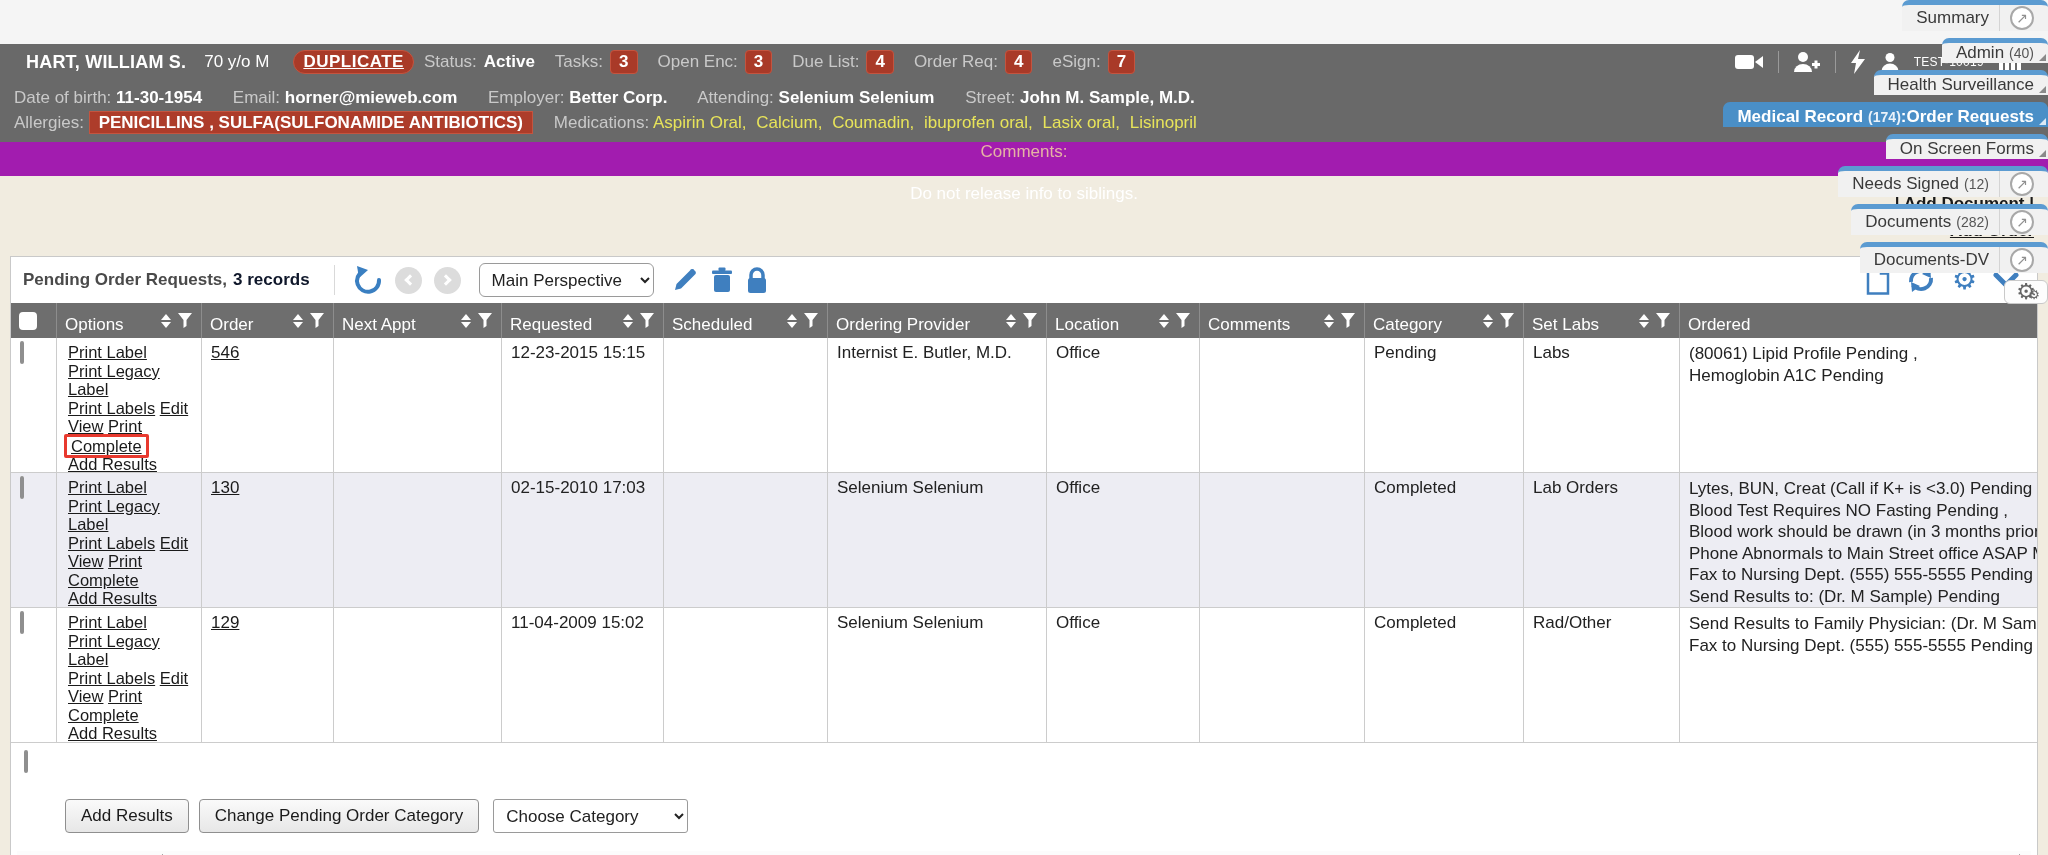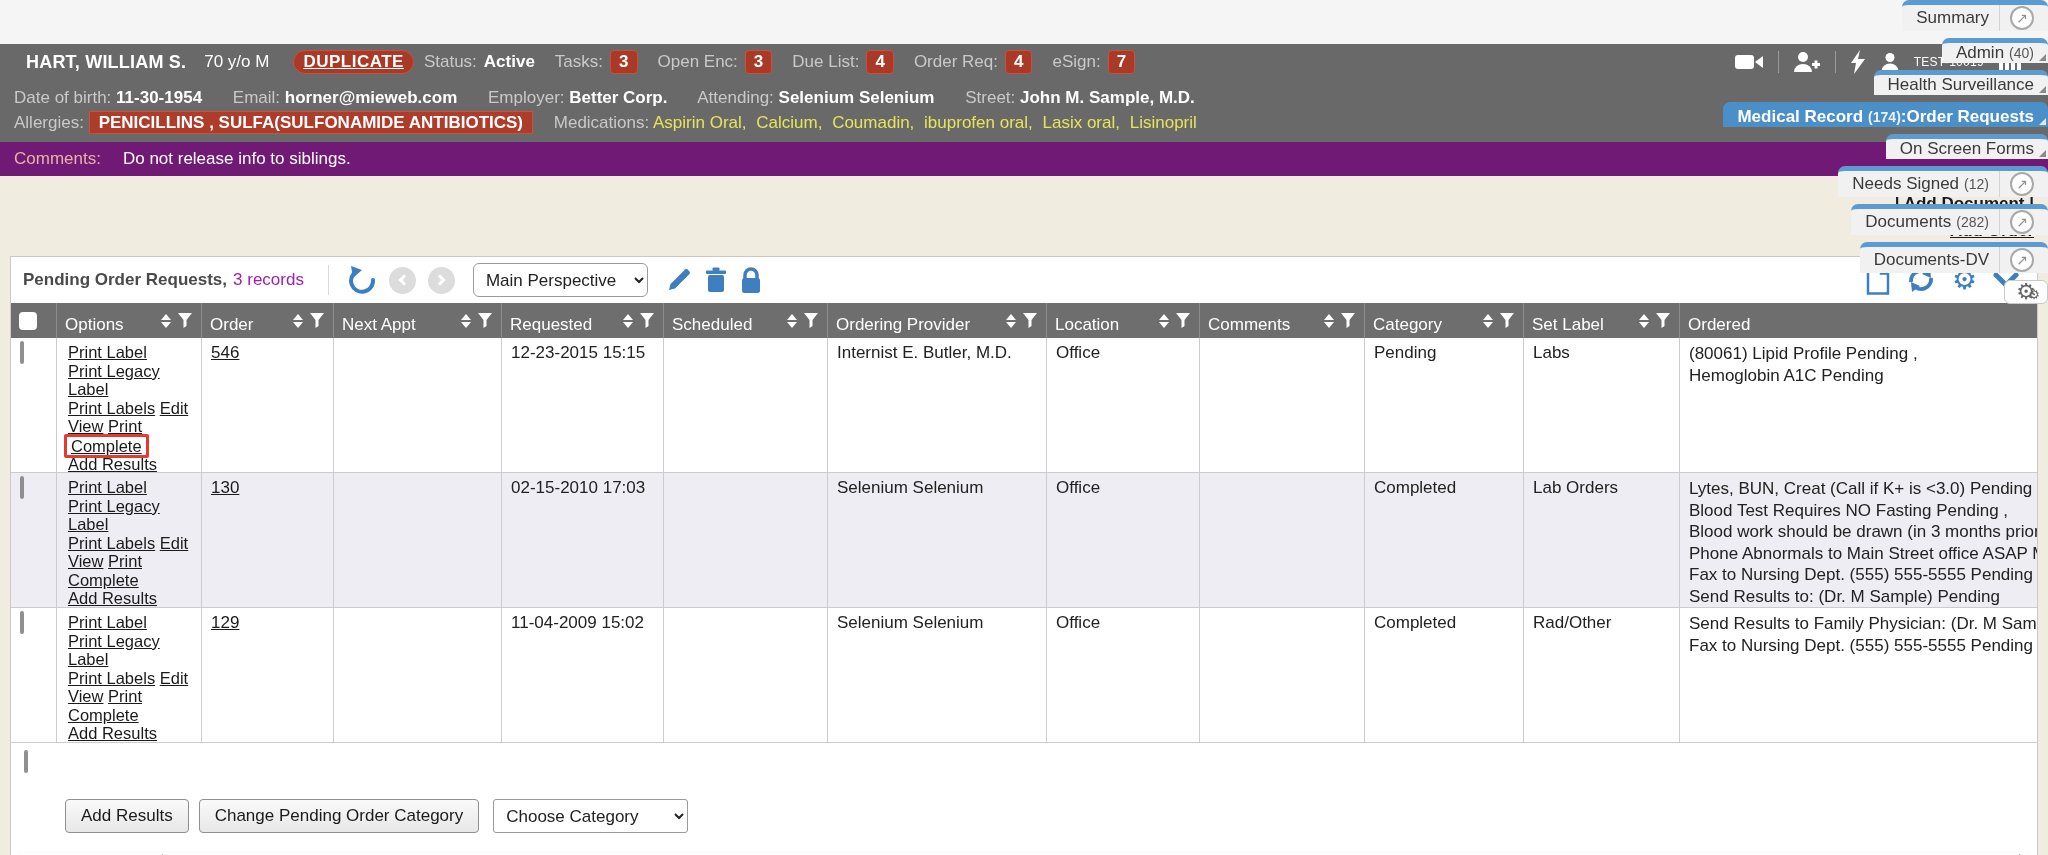--- a/index.html
+++ b/index.html
@@ -45,36 +45,36 @@
   .userid { font-size:12px; letter-spacing:.3px; }
   .chart-ic { border-bottom:2px solid #fff; padding-bottom:1px; }
 
   .demo { background:#696969; color:#fff; padding:5px 14px 7px; line-height:25px; }
   .demo .val { font-weight:bold; }
   .demo .field { margin-right:26px; }
   .allergy-badge { background:#ad3c2a; border:1px solid #c4543f; border-radius:0;
                    padding:1px 9px; color:#fff; font-weight:bold; cursor:pointer; }
   .med { color:#e8e45a; cursor:pointer; margin-right:5px; }
 
-  .comments { background:#701a75; color:#fff; height:34px; display:flex;
-              align-items:center; padding:0 14px; gap:22px; }
+  .comments { background:#a21caf; color:#fff; height:34px; display:flex;
+              align-items:center; padding:0 14px; gap:22px;flex-direction:column; }
   .comments .lbl { color:#e5b3a4; }
 
   
   .content { padding:14px 10px 0; }
   .addlinks { text-align:right; padding-right:4px; line-height:27px; margin-bottom:12px;
               font-weight:bold; color:#222; }
   .addlinks a, .link { color:#1a1a1a; text-decoration:underline; cursor:pointer; }
 
   .panel { background:#fff; border:1px solid #c9c9c9; }
   .toolbar { height:46px; display:flex; align-items:center; padding:0 12px; }
   .tb-title { display:flex; align-items:baseline; gap:6px; padding-right:24px;
               border-right:1px solid #d9d9d9; height:30px; align-items:center; }
   .tb-title .t1 { font-weight:bold; color:#4a4a4a; }
-  .tb-title .t2 { color:#a21caf; }
+  .tb-title .t2 { color:#0f172a;font-weight:bold; }
   .tb-icons { display:flex; align-items:center; gap:12px; margin-left:18px; }
   .nav-circ { width:27px; height:27px; border-radius:50%; background:#dcdcdc;
               display:flex; align-items:center; justify-content:center; }
   .chev { width:8px; height:8px; border-left:3px solid #fff; border-bottom:3px solid #fff; }
   .chev.left  { transform:rotate(45deg); margin-left:3px; }
   .chev.right { transform:rotate(-135deg); margin-right:3px; }
   select { font-family:"Liberation Sans", sans-serif; font-size:17px; height:34px;
            border:1px solid #9a9a9a; border-radius:3px; background:#fff; padding:0 8px;
            color:#222; }
   .persp { width:175px; margin:0 6px;border-radius:6px; }
@@ -448,21 +448,21 @@
             <span class="up"></span>
             <span class="down"></span>
           </span>
         <span class="funnel">
             <svg width="16" height="16" viewBox="0 0 16 16">
               <polygon points="1,0 15,0 9.5,7 9.5,13 6.5,15 6.5,7" fill="#fff"></polygon>
             </svg>
           </span>
       </div>
       <div class="hcell">
-        <span class="hlabel">Set Label</span>
+        <span class="hlabel">Set Labs</span>
         <span class="sorticon">
             <span class="up"></span>
             <span class="down"></span>
           </span>
         <span class="funnel">
             <svg width="16" height="16" viewBox="0 0 16 16">
               <polygon points="1,0 15,0 9.5,7 9.5,13 6.5,15 6.5,7" fill="#fff"></polygon>
             </svg>
           </span>
       </div>

